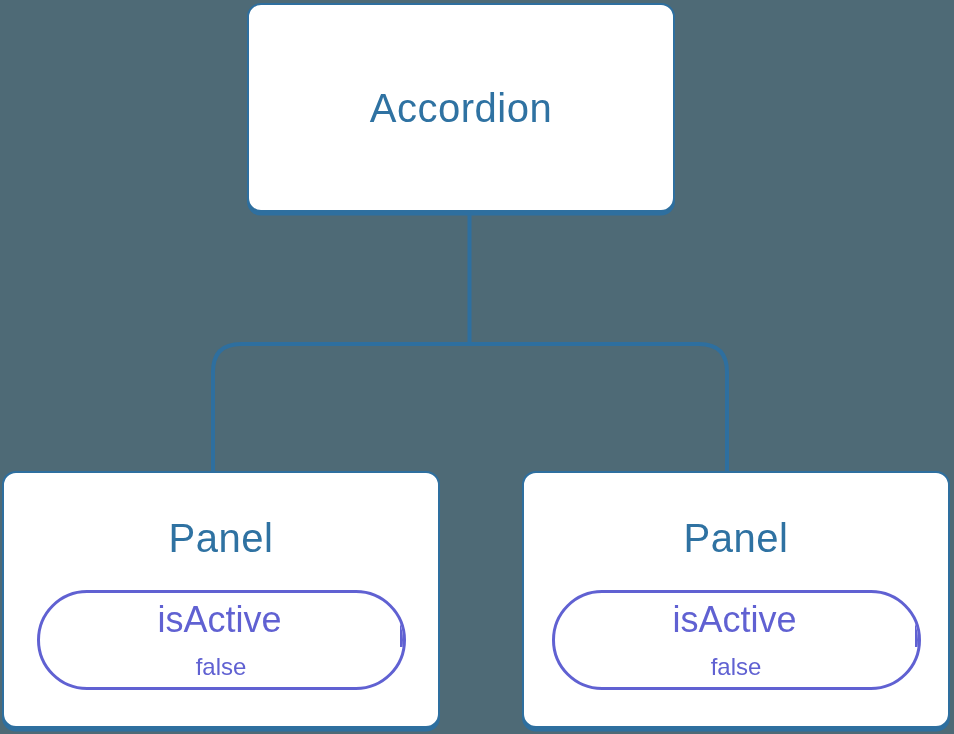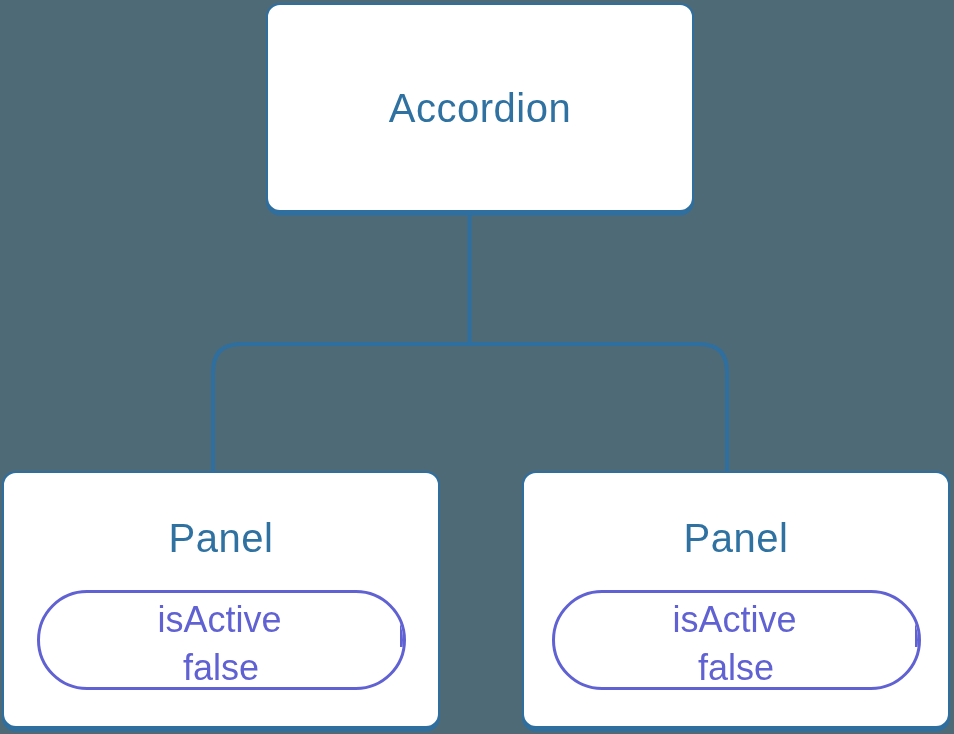--- a/index.html
+++ b/index.html
@@ -27,21 +27,21 @@
   }
   .node {
     position: absolute;
     background: var(--node-fill, #ffffff);
     border: 2.5px solid var(--line-blue, #2e6f9f);
     box-shadow: 0 3.5px 0 0 var(--line-blue, #2e6f9f);
     border-radius: 14px;
     box-sizing: border-box;
   }
   .node-accordion {
-    left: 266px;
+    left: 247px;
     top: 3px;
     width: 428px;
     height: 209px;
     display: flex;
     align-items: center;
     justify-content: center;
   }
   .node-panel {
     top: 471px;
     height: 257px;
@@ -87,21 +87,21 @@
     justify-content: center;
     border-right: 3px solid var(--state-purple, #6061d2);
     font-size: 36px;
     color: var(--state-purple, #6061d2);
   }
   .state-value {
     flex: 1 1 auto;
     display: flex;
     align-items: center;
     justify-content: center;
-    font-size: 36px;
+    font-size: 24px;
     color: var(--state-purple, #6061d2);
   }
 </style>
 </head>
 <body>
 
 <div class="canvas">
 
   <svg class="connectors" width="954" height="734" viewBox="0 0 954 734" aria-hidden="true">
     <path class="connector-line" d="M469.5 205 L469.5 344"></path>

